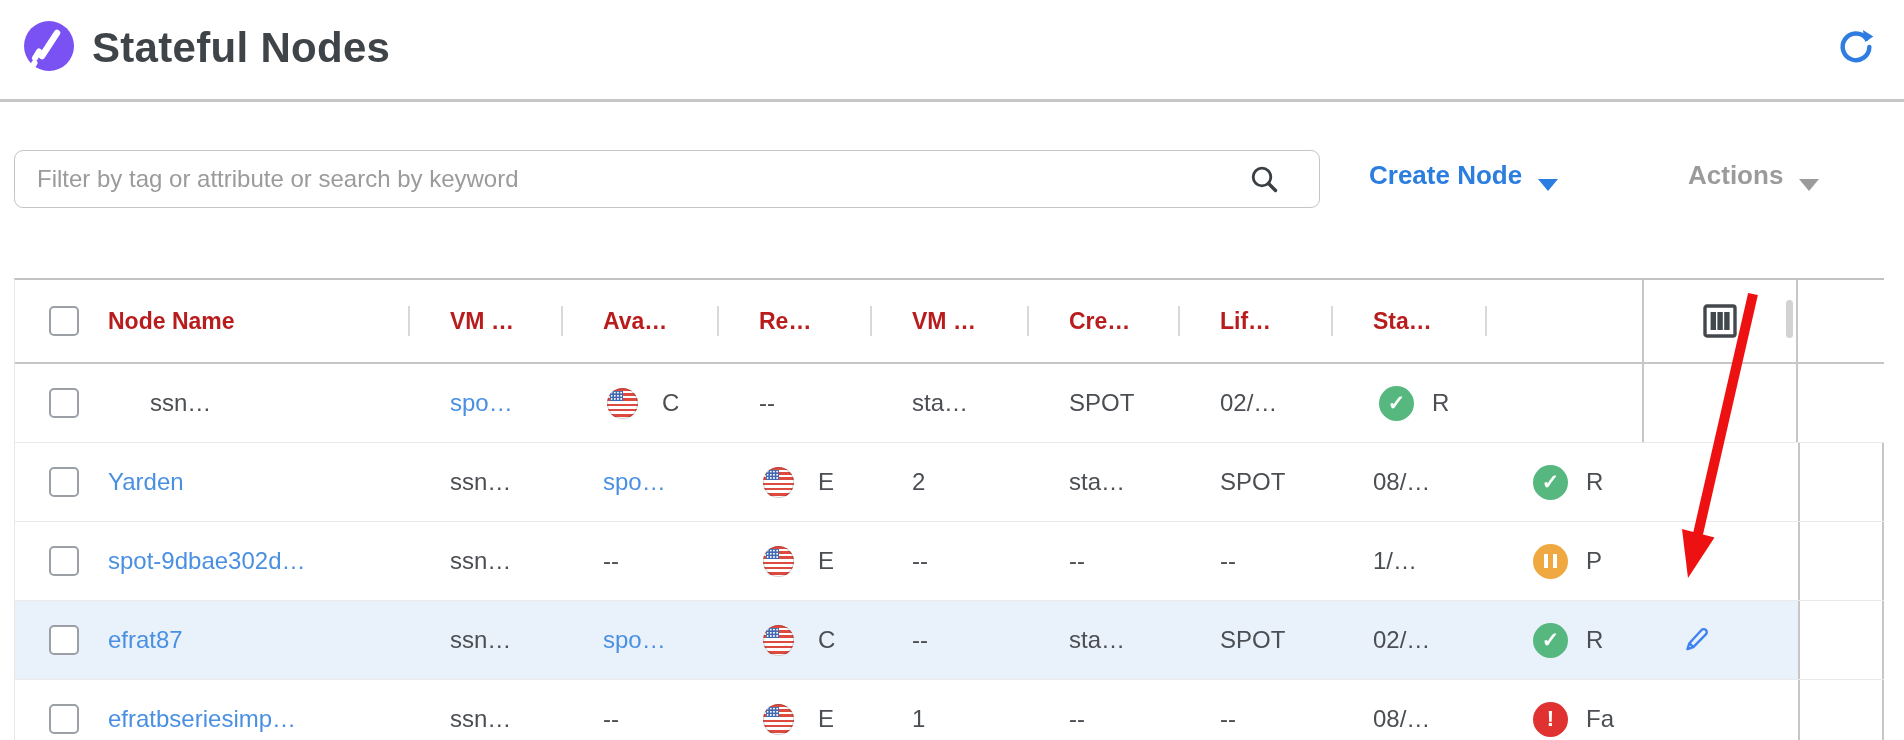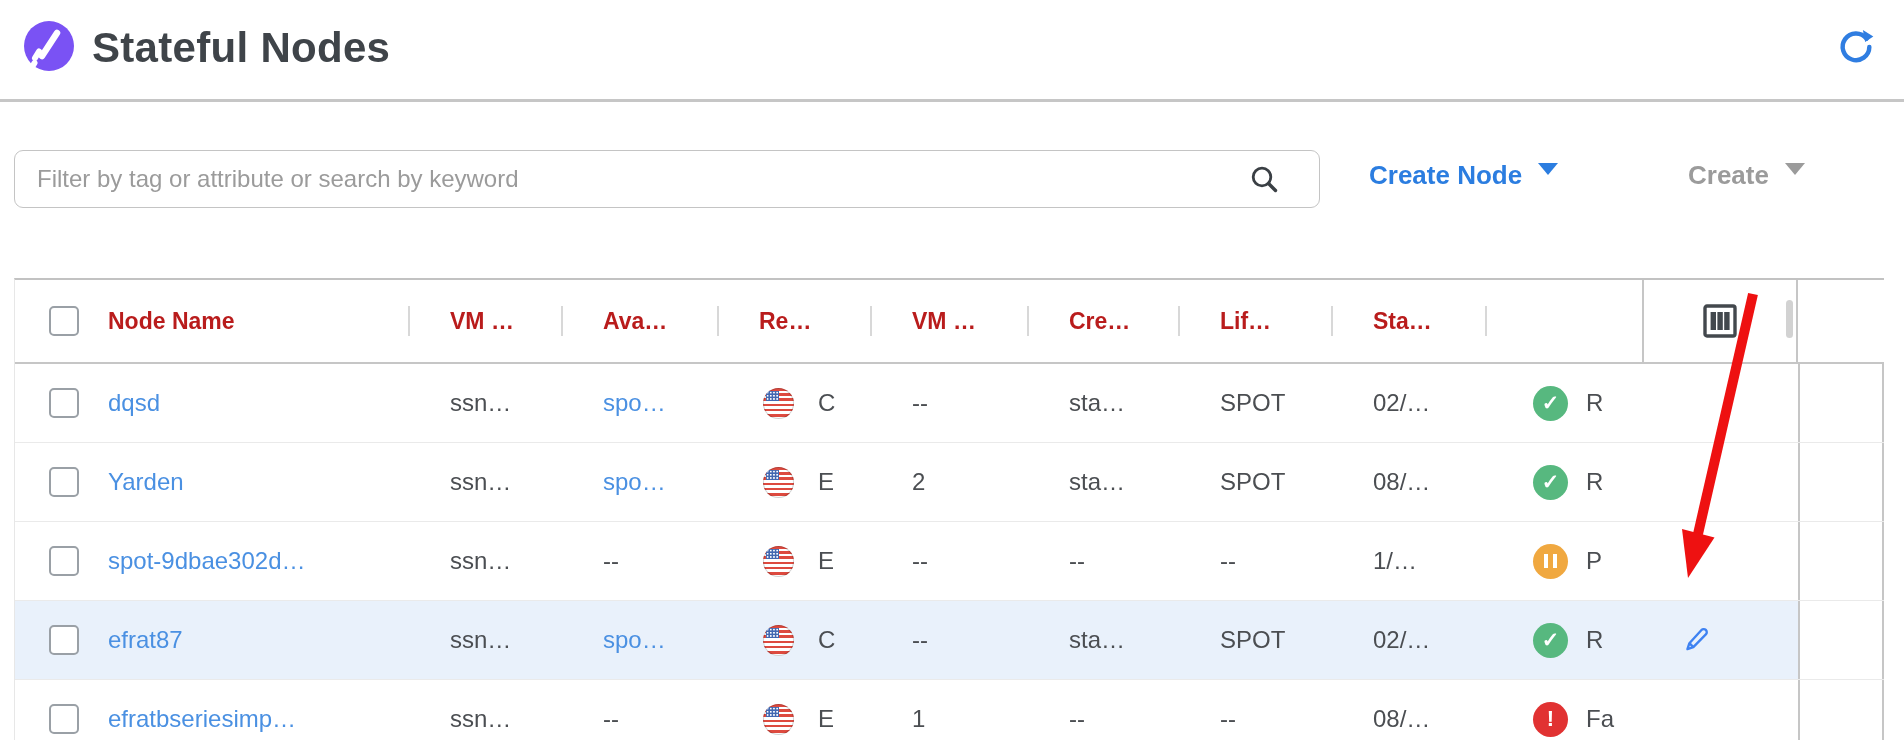--- a/index.html
+++ b/index.html
@@ -9,21 +9,21 @@
   .logo{position:absolute;left:22px;top:20px;width:54px;height:54px}
   .page-title{position:absolute;left:92px;top:24px;font-size:42px;font-weight:700;color:#3f4449;letter-spacing:.3px}
   .refresh-btn{position:absolute;left:1836px;top:27px;width:40px;height:40px;border:none;background:transparent;cursor:pointer;padding:0}
   .header-divider{position:absolute;left:0;top:99px;width:100%;height:3px;background:#c6c6c6}
   
   .filter{position:absolute;left:14px;top:150px;width:1306px;height:58px;box-sizing:border-box;
           border:1.5px solid #c4c4c4;border-radius:9px;padding:0 64px 0 22px;font-size:24px;color:#555;
           font-family:"Liberation Sans",sans-serif;outline:none}
   .filter::placeholder{color:#9b9b9b}
   .search-ic{position:absolute;left:1248px;top:163px;width:34px;height:34px;pointer-events:none}
-  .tb-btn{position:absolute;top:160px;display:flex;align-items:flex-start;gap:16px;border:none;background:transparent;
+  .tb-btn{position:absolute;top:160px;display:flex;align-items:flex-end;gap:16px;border:none;background:transparent;
           cursor:pointer;font-family:"Liberation Sans",sans-serif;font-size:26px;font-weight:700;padding:0}
   .create-node{left:1369px;color:#2b7de0}
   .actions{left:1688px;color:#9b9b9b}
   .caret{width:0;height:0;border-left:10px solid transparent;border-right:10px solid transparent;border-top:12px solid currentColor;margin-top:3px}
   
   .table{position:absolute;left:14px;top:278px;width:1869px;height:476px;border-top:2px solid #c2c2c2;border-left:1px solid #e7e7e7}
   .row{display:grid;grid-template-columns:93px 300px 153px 156px 153px 157px 151px 153px 154px 157px 156px 86px;align-items:center}
   .thead{height:82px;border-bottom:2px solid #c6c6c6;font-weight:700;color:#b91c1c;font-size:23px}
   .tr{height:78px;border-bottom:1px solid #eaeaea;font-size:24px;color:#4b4e52}
   .tr.hl{background:#e9f1fb}
@@ -75,21 +75,21 @@
 <input class="filter" type="text" placeholder="Filter by tag or attribute or search by keyword" style="">
 <svg class="search-ic" viewBox="0 0 34 34">
   <circle cx="14" cy="14" r="8.8" fill="none" stroke="#3a3f44" stroke-width="2.8"></circle>
   <line x1="20.8" y1="20.8" x2="27.5" y2="27.5" stroke="#3a3f44" stroke-width="3.4" stroke-linecap="round"></line>
 </svg>
 <button class="tb-btn create-node">
   <span>Create Node</span>
   <span class="caret"></span>
 </button>
 <button class="tb-btn actions">
-  <span>Create</span>
+  <span>Actions</span>
   <span class="caret"></span>
 </button>
 
 <div class="table">
 
   <div class="row thead">
     <div class="cell" style="padding-left:0">
       <span class="cb"></span>
     </div>
     <div class="cell c-name">Node Name</div>
@@ -110,23 +110,20 @@
           <rect x="23.2" y="10" width="5.4" height="18" fill="#43484d"></rect>
         </svg>
       </button>
     </div>
   </div>
 
   <div class="row tr">
     <div class="cell" style="padding-left:0">
         <span class="cb"></span>
       </div>
-    <div class="cell c-name">
-        <a class="lnk">dqsd</a>
-      </div>
     <div class="cell">ssn…</div>
     <div class="cell">
         <a class="lnk">spo…</a>
       </div>
     <div class="cell c-region">
         <span class="flag"></span>
         <span>C</span>
       </div>
     <div class="cell">--</div>
     <div class="cell">sta…</div>

